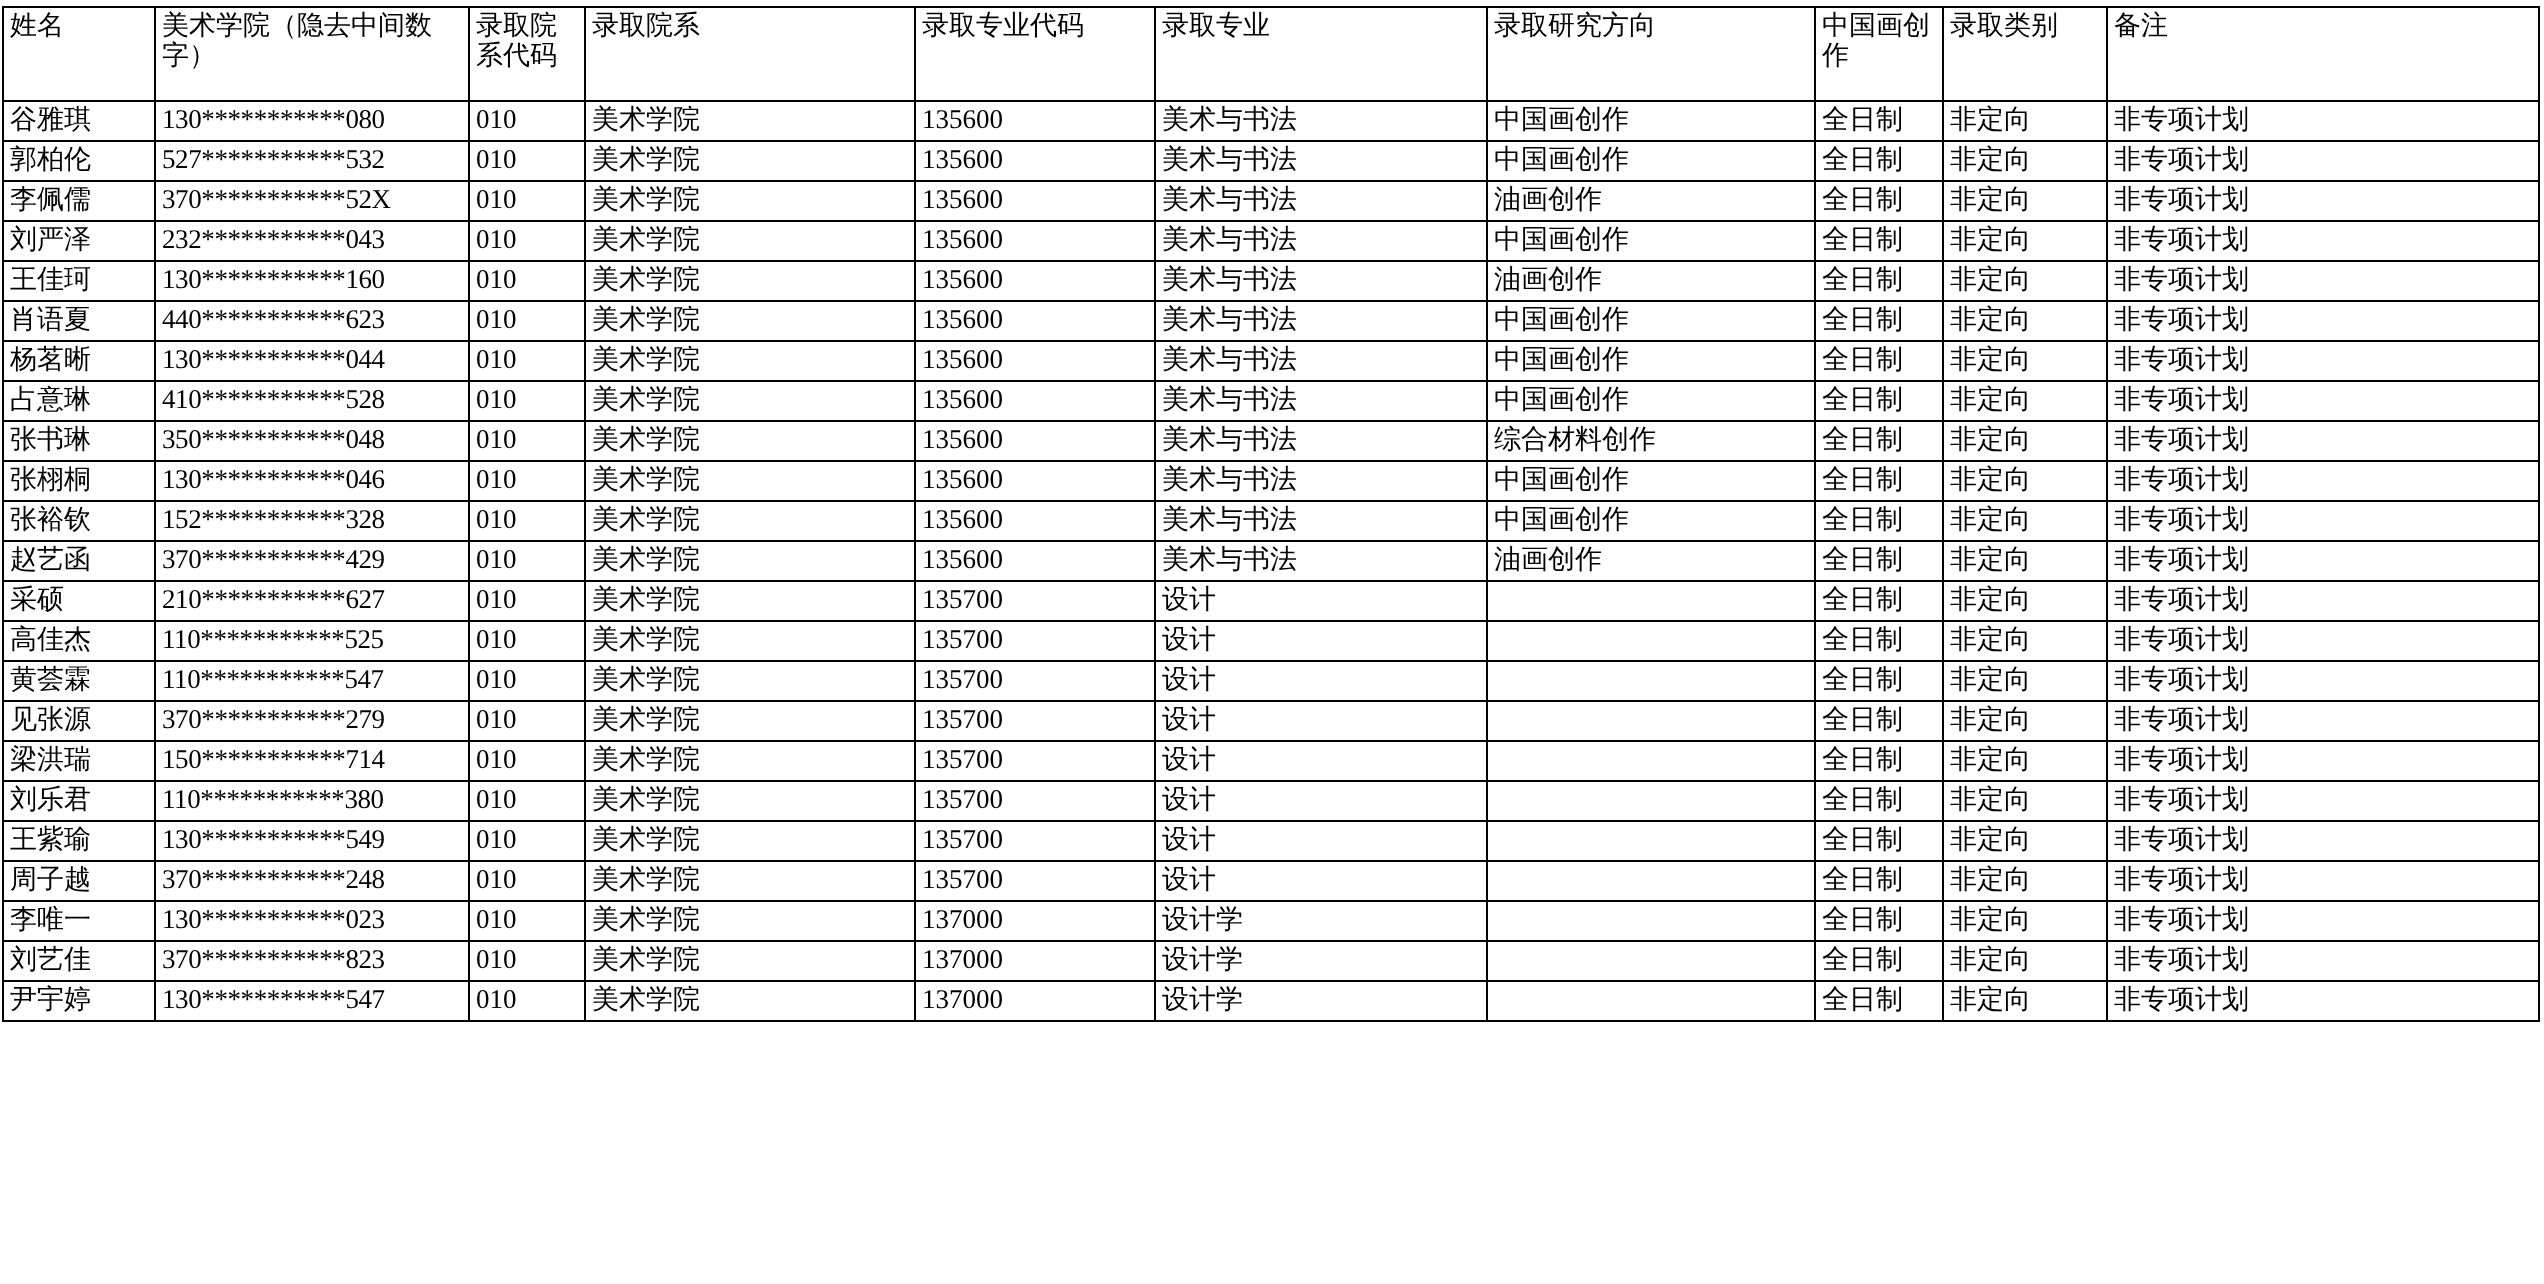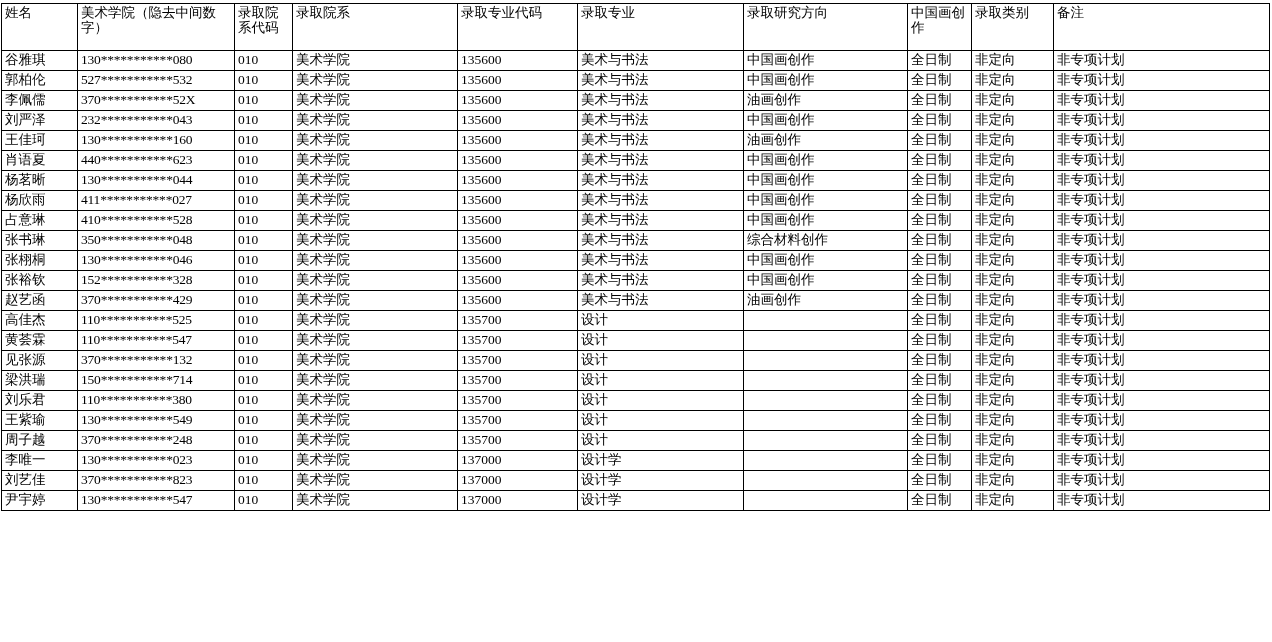--- a/index.html
+++ b/index.html
@@ -167,32 +167,20 @@
           <td>010</td>
           <td>美术学院</td>
           <td>135600</td>
           <td>美术与书法</td>
           <td>中国画创作</td>
           <td>全日制</td>
           <td>非定向</td>
           <td>非专项计划</td>
         </tr>
         <tr>
-          <td>杨欣雨</td>
-          <td class="id-num">411***********027</td>
-          <td>010</td>
-          <td>美术学院</td>
-          <td>135600</td>
-          <td>美术与书法</td>
-          <td>中国画创作</td>
-          <td>全日制</td>
-          <td>非定向</td>
-          <td>非专项计划</td>
-        </tr>
-        <tr>
           <td>占意琳</td>
           <td class="id-num">410***********528</td>
           <td>010</td>
           <td>美术学院</td>
           <td>135600</td>
           <td>美术与书法</td>
           <td>中国画创作</td>
           <td>全日制</td>
           <td>非定向</td>
           <td>非专项计划</td>
@@ -239,20 +227,32 @@
           <td>010</td>
           <td>美术学院</td>
           <td>135600</td>
           <td>美术与书法</td>
           <td>油画创作</td>
           <td>全日制</td>
           <td>非定向</td>
           <td>非专项计划</td>
         </tr>
         <tr>
+          <td>采硕</td>
+          <td class="id-num">210***********627</td>
+          <td>010</td>
+          <td>美术学院</td>
+          <td>135700</td>
+          <td>设计</td>
+          <td></td>
+          <td>全日制</td>
+          <td>非定向</td>
+          <td>非专项计划</td>
+        </tr>
+        <tr>
           <td>高佳杰</td>
           <td class="id-num">110***********525</td>
           <td>010</td>
           <td>美术学院</td>
           <td>135700</td>
           <td>设计</td>
           <td></td>
           <td>全日制</td>
           <td>非定向</td>
           <td>非专项计划</td>
@@ -264,21 +264,21 @@
           <td>美术学院</td>
           <td>135700</td>
           <td>设计</td>
           <td></td>
           <td>全日制</td>
           <td>非定向</td>
           <td>非专项计划</td>
         </tr>
         <tr>
           <td>见张源</td>
-          <td class="id-num">370***********132</td>
+          <td class="id-num">370***********279</td>
           <td>010</td>
           <td>美术学院</td>
           <td>135700</td>
           <td>设计</td>
           <td></td>
           <td>全日制</td>
           <td>非定向</td>
           <td>非专项计划</td>
         </tr>
         <tr>

